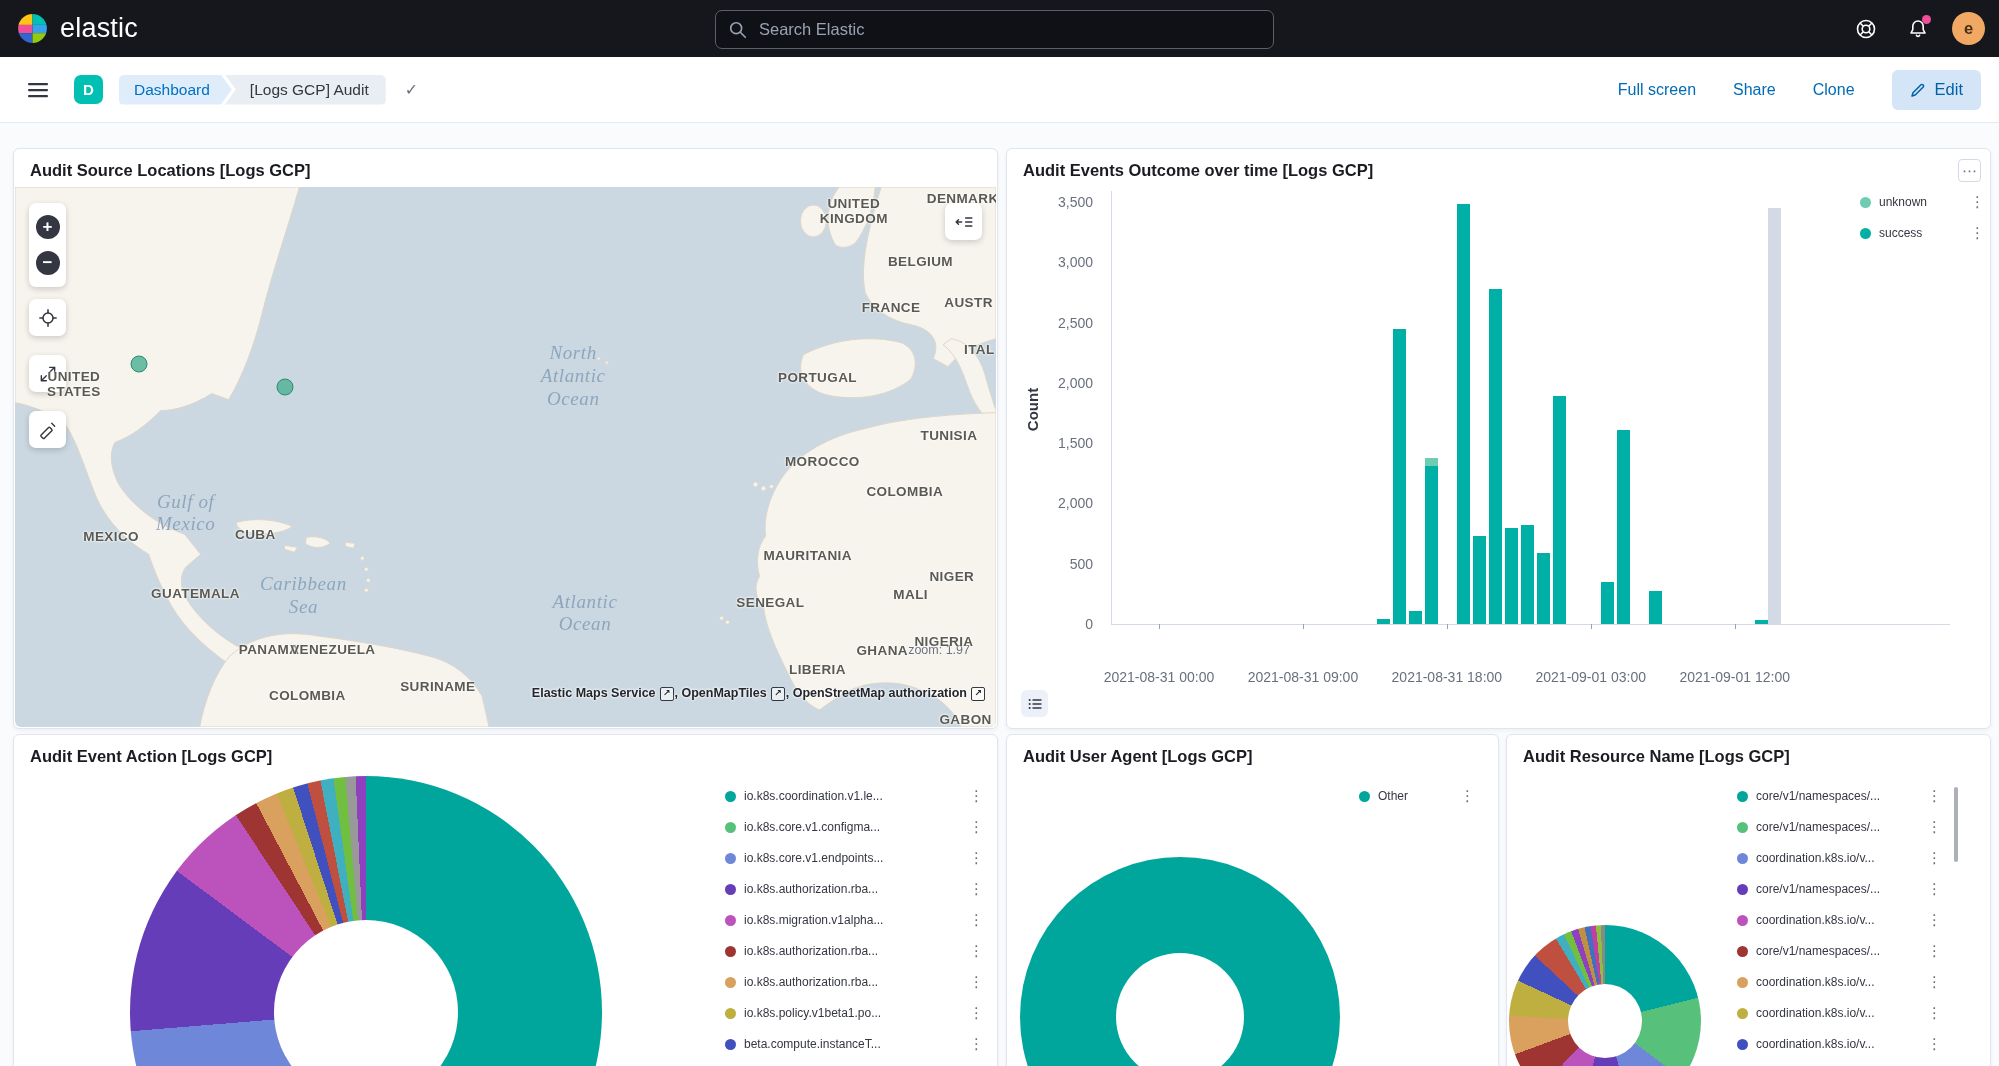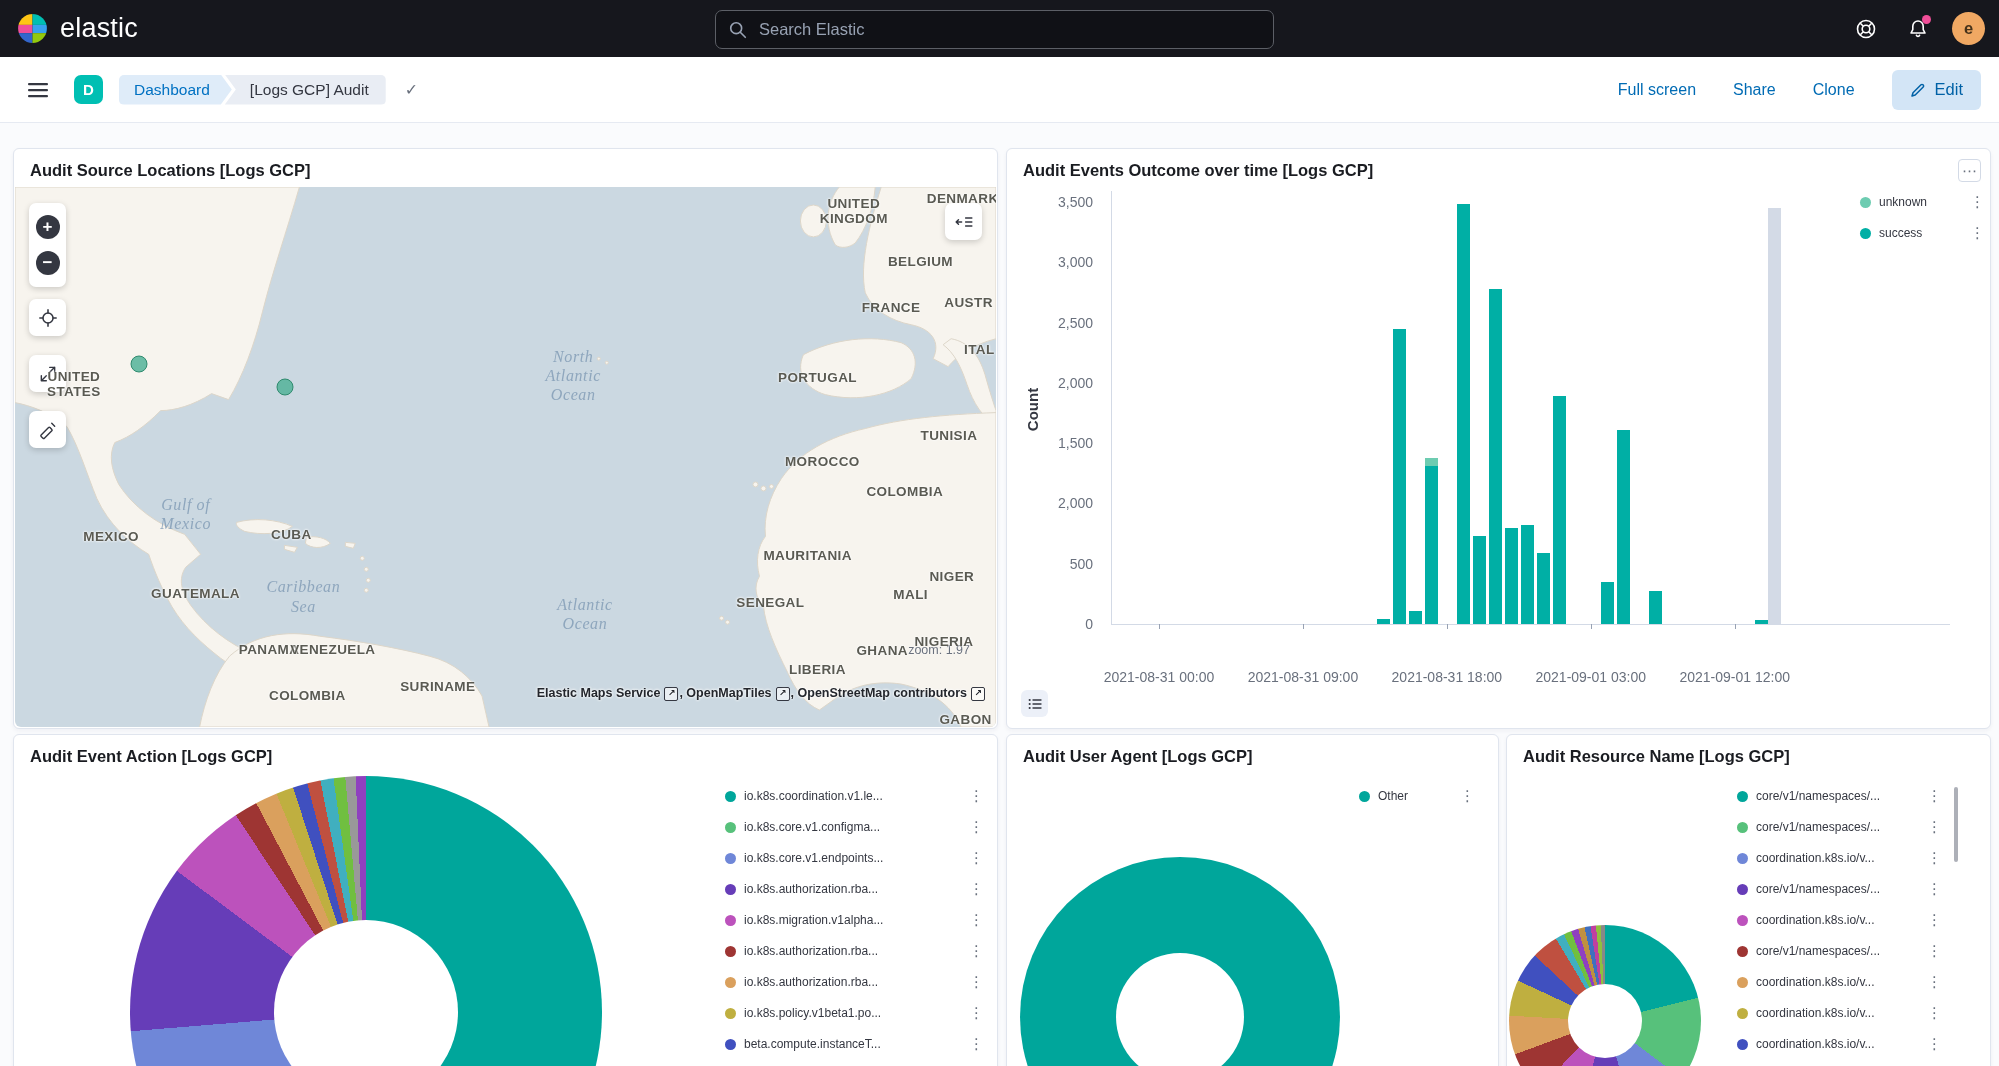--- a/index.html
+++ b/index.html
@@ -35,21 +35,21 @@
   
   .panel{position:absolute;background:#fff;border:1px solid #e0e5ee;border-radius:6px;box-shadow:0 2px 4px rgba(38,42,72,.05);overflow:hidden;}
   .panel-title{padding:12px 16px 0;font-size:16.5px;font-weight:700;color:#1a1c21;white-space:nowrap;}
   .panel-menu{position:absolute;right:9px;top:10px;width:23px;height:23px;border:1px solid #d3dae6;border-radius:4px;background:#fff;color:#69707d;font-size:15px;line-height:1;display:flex;align-items:center;justify-content:center;cursor:pointer;padding:0;}
 
   
   .map{position:absolute;left:1px;right:1px;top:38px;bottom:1px;background:#cbd8e1;overflow:hidden;border-radius:0 0 6px 6px;}
   .map svg.land{position:absolute;inset:0;width:100%;height:100%;}
   .map-label{position:absolute;transform:translate(-50%,-50%);white-space:pre-line;text-align:center;pointer-events:none;}
   .map-label.country{font-size:13.5px;font-weight:700;color:#5a5a52;letter-spacing:.4px;text-shadow:0 0 2px #fff,0 0 3px #fff;}
-  .map-label.ocean{font-family:"Liberation Serif","DejaVu Serif",serif;font-style:italic;font-size:16px;color:#8ea6bd;letter-spacing:.6px;line-height:1.2;}
+  .map-label.ocean{font-family:"Liberation Serif","DejaVu Serif",serif;font-style:italic;font-size:19px;color:#8ea6bd;letter-spacing:.6px;line-height:1.2;}
   .map-marker{position:absolute;width:15px;height:15px;border-radius:50%;background:rgba(84,179,153,.85);border:1.5px solid #2f8a6e;transform:translate(-50%,-50%);cursor:pointer;}
   .map-btn{position:absolute;left:14px;width:37px;background:#fff;border:none;border-radius:7px;box-shadow:0 2px 6px rgba(0,0,0,.18);display:flex;align-items:center;justify-content:center;color:#343741;cursor:pointer;padding:0;}
   .zoom-group{position:absolute;left:14px;top:16px;width:37px;height:84px;background:#fff;border-radius:7px;box-shadow:0 2px 6px rgba(0,0,0,.18);display:flex;flex-direction:column;align-items:center;justify-content:space-evenly;}
   .zoom-circle{width:24px;height:24px;border-radius:50%;background:#343741;color:#fff;font-size:17px;font-weight:700;line-height:22px;text-align:center;border:none;cursor:pointer;padding:0;}
   .map-zoom-label{position:absolute;right:26px;bottom:70px;font-size:12.5px;color:#69707d;text-shadow:0 0 2px #fff;}
   .map-attr{position:absolute;right:10px;bottom:26px;font-size:12.5px;font-weight:700;color:#23262c;text-shadow:0 0 3px #fff,0 0 3px #fff;white-space:nowrap;}
   .extlink{display:inline-block;width:12px;height:12px;border:1.4px solid #343741;border-radius:2px;font-size:9px;line-height:11px;text-align:center;margin:0 1px 0 4px;vertical-align:1px;background:rgba(255,255,255,.6);}
 
   
   .chart-legend{position:absolute;right:6px;top:42px;width:124px;}
@@ -211,36 +211,36 @@
         </svg>
       </button>
       <button class="map-btn" style="left:auto;right:14px;top:16px;height:37px;">
         <svg width="22" height="22" viewBox="0 0 28 28">
           <path d="M24,9 h-8 M24,14 h-8 M24,19 h-8" stroke="#343741" stroke-width="1.8" stroke-linecap="round"></path>
           <path d="M11,14 H4 M7,11 l-3,3 3,3" fill="none" stroke="#343741" stroke-width="1.8" stroke-linecap="round" stroke-linejoin="round"></path>
         </svg>
       </button>
 
       <div class="map-zoom-label">zoom: 1.97</div>
-      <div class="map-attr"><span>Elastic Maps Service</span><span class="extlink">↗</span>, <span>OpenMapTiles</span><span class="extlink">↗</span>, <span>OpenStreetMap contributors</span><span class="extlink">↗</span></div>
+      <div class="map-attr"><span>Elastic Maps Service</span><span class="extlink">↗</span>, <span>OpenMapTiles</span><span class="extlink">↗</span>, <span>OpenStreetMap authorization</span><span class="extlink">↗</span></div>
     <div class="map-label country" style="left: 85.5%; top: 4.5%;">UNITED
 KINGDOM</div>
         <div class="map-label country" style="left: 96.6%; top: 2%;">DENMARK</div>
         <div class="map-label country" style="left: 92.3%; top: 13.7%;">BELGIUM</div>
         <div class="map-label country" style="left: 89.3%; top: 22.3%;">FRANCE</div>
         <div class="map-label country" style="left: 97.2%; top: 21.3%;">AUSTR</div>
         <div class="map-label country" style="left: 98.3%; top: 30%;">ITAL</div>
         <div class="map-label country" style="left: 81.8%; top: 35.2%;">PORTUGAL</div>
         <div class="map-label country" style="left: 6%; top: 36.5%;">UNITED
 STATES</div>
         <div class="map-label country" style="left: 82.3%; top: 50.7%;">MOROCCO</div>
         <div class="map-label country" style="left: 95.2%; top: 46%;">TUNISIA</div>
         <div class="map-label country" style="left: 90.7%; top: 56.3%;">COLOMBIA</div>
         <div class="map-label country" style="left: 9.8%; top: 64.7%;">MEXICO</div>
-        <div class="map-label country" style="left: 24.5%; top: 64.3%; margin-left: 36px;">CUBA</div>
+        <div class="map-label country" style="left: 24.5%; top: 64.3%;">CUBA</div>
         <div class="map-label country" style="left: 80.8%; top: 68.2%;">MAURITANIA</div>
         <div class="map-label country" style="left: 95.5%; top: 72%;">NIGER</div>
         <div class="map-label country" style="left: 91.3%; top: 75.4%;">MALI</div>
         <div class="map-label country" style="left: 77%; top: 76.8%;">SENEGAL</div>
         <div class="map-label country" style="left: 18.4%; top: 75.1%;">GUATEMALA</div>
         <div class="map-label country" style="left: 25.9%; top: 85.5%;">PANAMA</div>
         <div class="map-label country" style="left: 32.4%; top: 85.5%;">VENEZUELA</div>
         <div class="map-label country" style="left: 43.1%; top: 92.4%;">SURINAME</div>
         <div class="map-label country" style="left: 29.8%; top: 94%;">COLOMBIA</div>
         <div class="map-label country" style="left: 81.8%; top: 89.3%;">LIBERIA</div>

